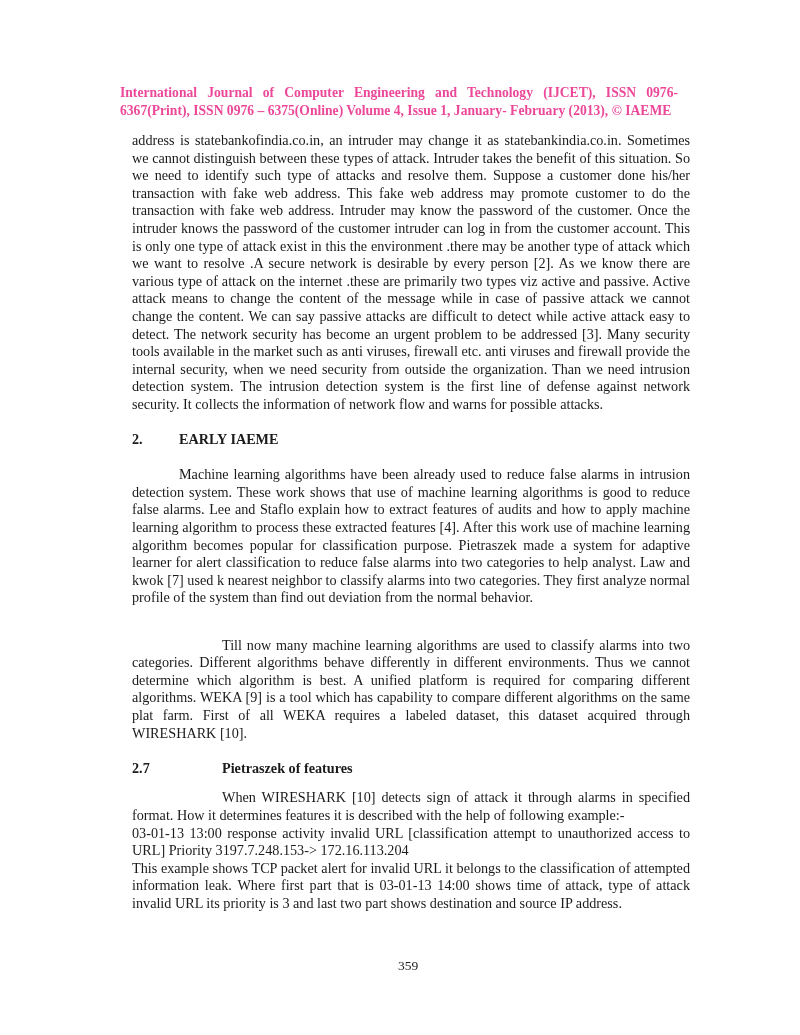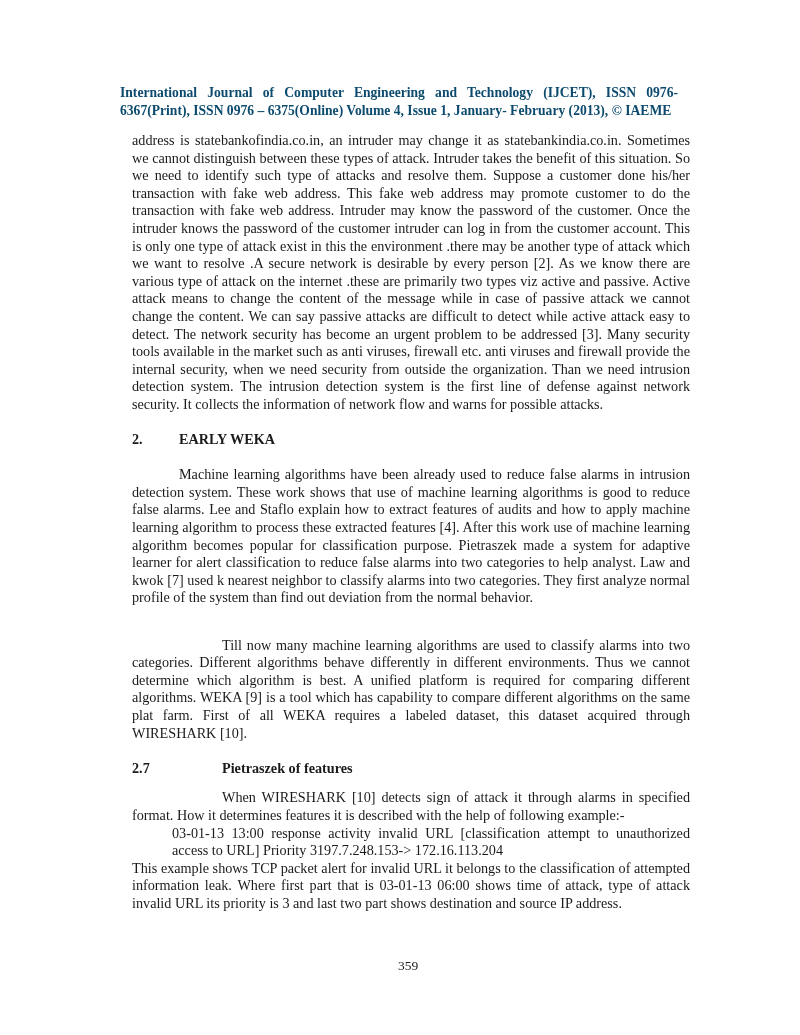--- a/index.html
+++ b/index.html
@@ -1,20 +1,20 @@
 <!DOCTYPE html>
 <html><head>
 <meta charset="utf-8">
 <style>
   html, body { margin:0; padding:0; background:#ffffff; }
   body { width:800px; height:1035px; position:relative; overflow:hidden;
          font-family:"Liberation Serif", "DejaVu Serif", serif; color:#1a1a1a; }
   .page { position:absolute; left:120px; top:0; width:558px; }
   .header { position:absolute; top:84px; left:0; width:558px;
-            color:#0c4a6e; font-weight:bold; font-size:13.6px; line-height:18px;
+            color:#ec4899; font-weight:bold; font-size:13.6px; line-height:18px;
             text-align:justify; text-align-last:left; }
   .body-text { position:absolute; top:132px; left:12px; width:558px; }
   p { margin:0; font-size:14.2px; line-height:17.6px; text-align:justify; }
   p.indent { text-indent:47px; }
   p.indent2 { text-indent:90px;margin-top:12px; }
   p.left { text-align:left; }
   .heading { font-weight:bold; font-size:14.2px; line-height:17.6px; margin:0; display:flex; }
   .heading .num { width:90px; }
   .heading.h1 .num { width:47px; }
   .gap { height:17.6px; }
@@ -27,34 +27,34 @@
 <div class="page">
   <div class="header">International Journal of Computer Engineering and Technology (IJCET), ISSN 0976-6367(Print), ISSN 0976 – 6375(Online) Volume 4, Issue 1, January- February (2013), © IAEME</div>
 
   <div class="body-text">
     <p>address is statebankofindia.co.in, an intruder may change it as statebankindia.co.in. Sometimes we cannot distinguish between these types of attack. Intruder takes the benefit of this situation. So we need to identify such type of attacks and resolve them. Suppose a customer done his/her transaction with fake web address. This fake web address may promote customer to do the transaction with fake web address. Intruder may know the password of the customer. Once the intruder knows the password of the customer intruder can log in from the customer account. This is only one type of attack exist in this the environment .there may be another type of attack which we want to resolve .A secure network is desirable by every person [2]. As we know there are various type of attack on the internet .these are primarily two types viz active and passive. Active attack means to change the content of the message while in case of passive attack we cannot change the content. We can say passive attacks are difficult to detect while active attack easy to detect. The network security has become an urgent problem to be addressed [3]. Many security tools available in the market such as anti viruses, firewall etc. anti viruses and firewall provide the internal security, when we need security from outside the organization. Than we need intrusion detection system. The intrusion detection system is the first line of defense against network security. It collects the information of network flow and warns for possible attacks.</p>
 
     <div class="gap"></div>
 
     <div class="heading h1">
       <span class="num">2.</span>
-      <span>EARLY WEKA</span>
+      <span>EARLY IAEME</span>
     </div>
     <div class="gap"></div>
     <p class="indent">Machine learning algorithms have been already used to reduce false alarms in intrusion detection system. These work shows that use of machine learning algorithms is good to reduce false alarms. Lee and Staflo explain how to extract features of audits and how to apply machine learning algorithm to process these extracted features [4]. After this work use of machine learning algorithm becomes popular for classification purpose. Pietraszek made a system for adaptive learner for alert classification to reduce false alarms into two categories to help analyst. Law and kwok [7] used k nearest neighbor to classify alarms into two categories. They first analyze normal profile of the system than find out deviation from the normal behavior.</p>
 
     <div class="gap"></div>
 
     <p class="indent2">Till now many machine learning algorithms are used to classify alarms into two categories. Different algorithms behave differently in different environments. Thus we cannot determine which algorithm is best. A unified platform is required for comparing different algorithms. WEKA [9] is a tool which has capability to compare different algorithms on the same plat farm. First of all WEKA requires a labeled dataset, this dataset acquired through WIRESHARK [10].</p>
 
     <div class="gap"></div>
 
     <div class="heading">
       <span class="num">2.7</span>
       <span>Pietraszek of features</span>
     </div>
     <p class="indent2">When WIRESHARK [10] detects sign of attack it through alarms in specified format. How it determines features it is described with the help of following example:-</p>
-    <p class="left" style="text-align:justify;margin-left:40px;">03-01-13 13:00 response activity invalid URL [classification attempt to unauthorized access to URL] Priority 3197.7.248.153-&gt;   172.16.113.204</p>
-    <p>This example shows TCP packet alert for invalid URL it belongs to the classification of attempted information leak. Where first part that is 03-01-13 06:00 shows time of attack, type of attack invalid URL its priority is 3 and last two part shows destination and source IP address.</p>
+    <p class="left" style="text-align:justify;">03-01-13 13:00 response activity invalid URL [classification attempt to unauthorized access to URL] Priority 3197.7.248.153-&gt;   172.16.113.204</p>
+    <p>This example shows TCP packet alert for invalid URL it belongs to the classification of attempted information leak. Where first part that is 03-01-13 14:00 shows time of attack, type of attack invalid URL its priority is 3 and last two part shows destination and source IP address.</p>
   </div>
 </div>
 
 <div class="pagenum">359</div>
 
 </body></html>

